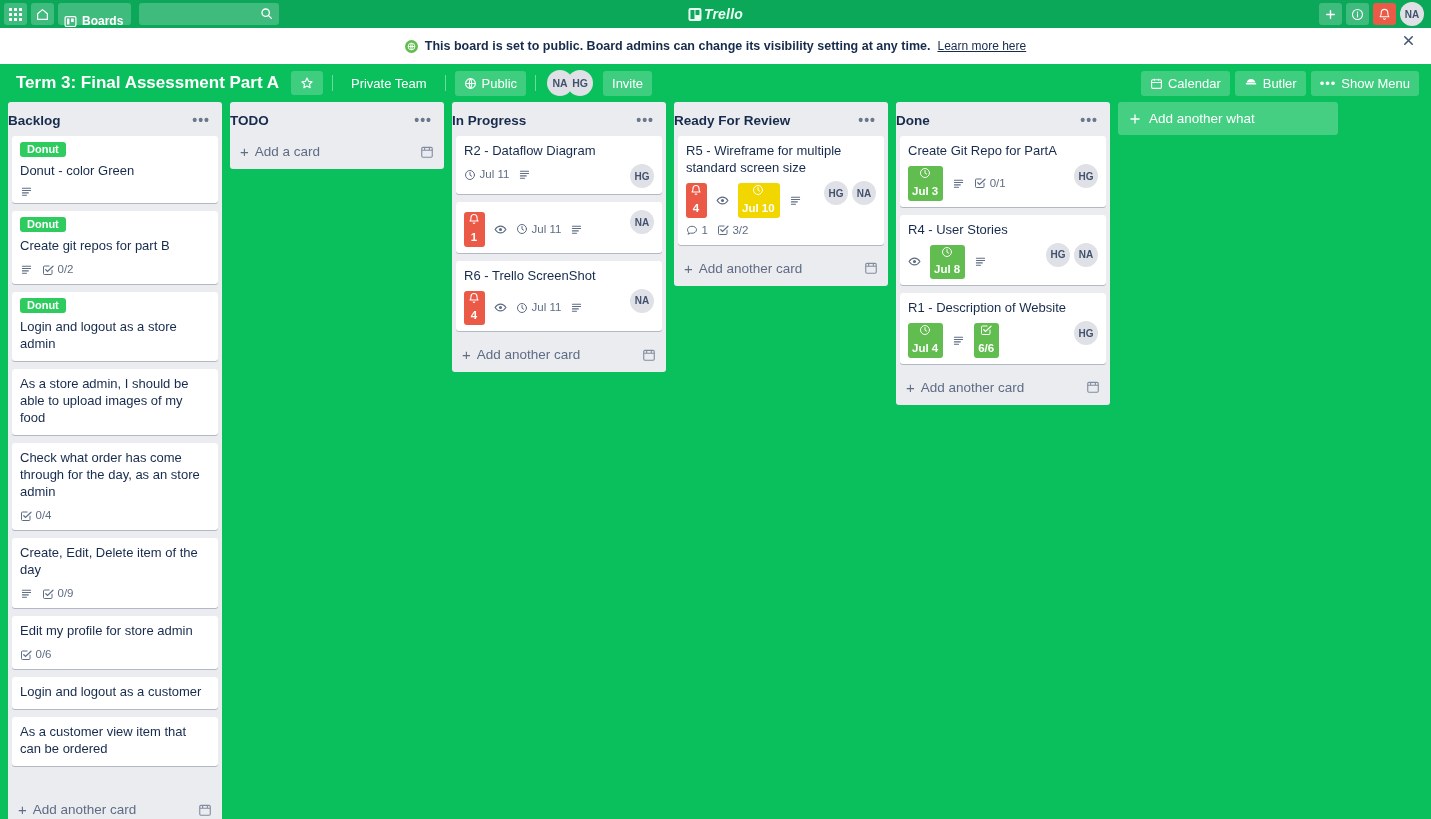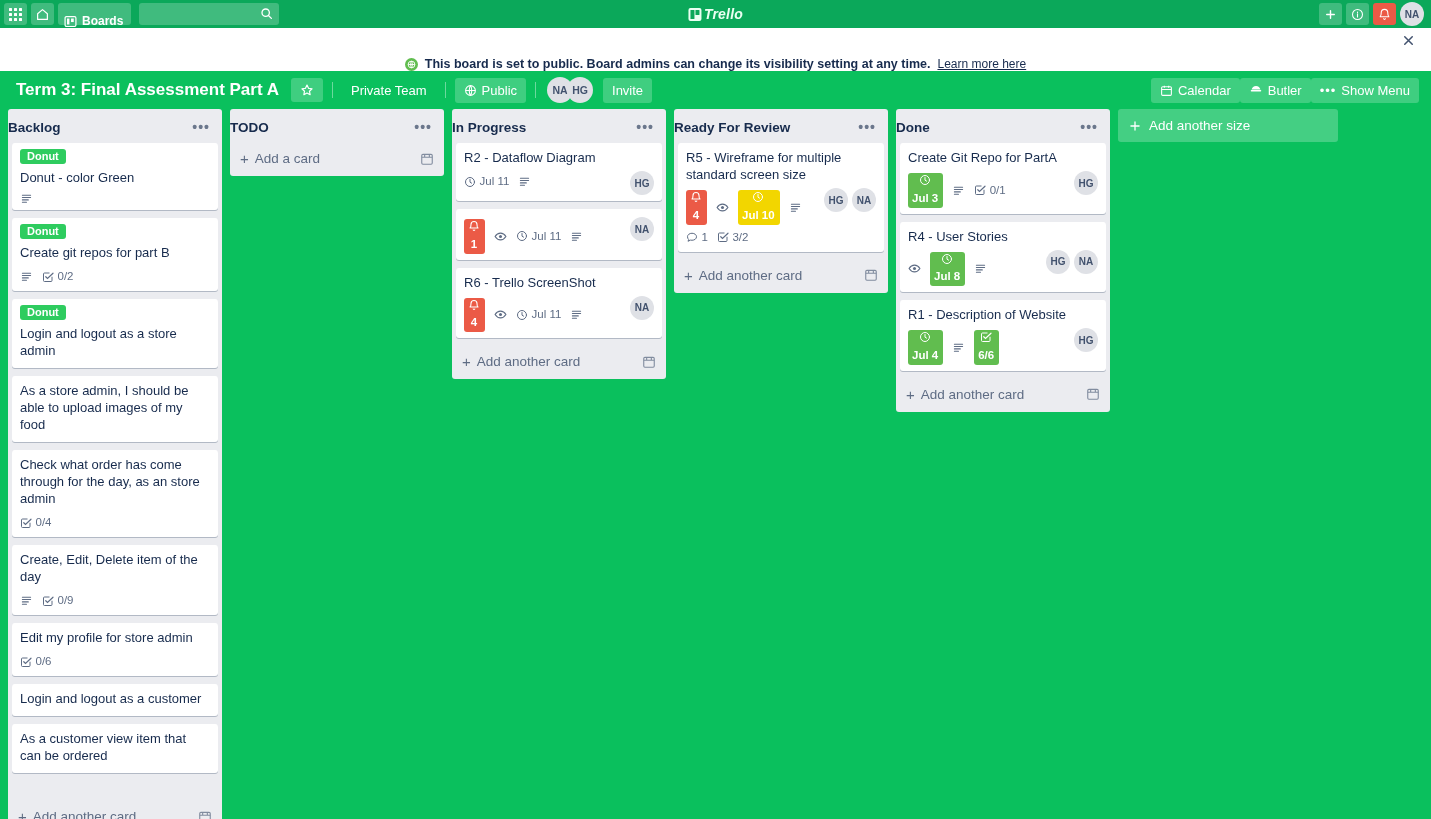--- a/index.html
+++ b/index.html
@@ -62,22 +62,22 @@
   .avatar-nav {
     width: 24px; height: 24px; border-radius: 50%;
     background: #dfe1e6; color: #42526e;
     font-size: 10px; font-weight: bold;
     display: flex; align-items: center; justify-content: center;
     cursor: pointer;
   }
 
   
   .banner {
-    height: 43px; width: 100%; background: #fff;
-    display: flex; align-items: flex-end; justify-content: center;
+    height: 36px; width: 100%; background: #fff;
+    display: flex; align-items: center; justify-content: center;
     position: relative; font-size: 12.5px; color: #172b4d; font-weight: bold;
     gap: 7px;
   }
   .banner .globe {
     width: 13px; height: 13px; border-radius: 50%;
     background: #61bd4f; color: #fff; font-size: 9px;
     display: flex; align-items: center; justify-content: center;
   }
   .banner a { color: #172b4d; font-weight: normal; text-decoration: underline; font-size: 12px; cursor: pointer; }
   .banner-close {
@@ -108,21 +108,21 @@
   .star { font-size: 15px; }
   .member-group { display: flex; align-items: center; margin: 0 6px 0 2px; }
   .member-group .av {
     width: 26px; height: 26px; border-radius: 50%;
     background: #dfe1e6; color: #42526e;
     font-size: 10.5px; font-weight: bold;
     display: flex; align-items: center; justify-content: center;
     border: 2px solid transparent; cursor: pointer;
   }
   .member-group .av + .av { margin-left: -6px; }
-  .boardhdr-right { margin-left: auto; display: flex; align-items: center; padding-right: 4px; }
+  .boardhdr-right { margin-left: auto; display: flex; align-items: center; gap: 5px; padding-right: 4px; }
 
   
   .board {
     display: flex; align-items: flex-start;
     padding: 0 8px; gap: 8px;
     height: calc(819px - 28px - 28px - 38px);
     overflow: hidden;
   }
   .list {
     width: 214px; flex: 0 0 214px;
@@ -834,15 +834,15 @@
           </svg>
         </span>
       </div>
     </div>
     <div class="addlist">
       <span>
         <svg viewBox="0 0 24 24" width="14" height="14" stroke="currentColor" stroke-width="2.2" stroke-linecap="round">
           <path d="M12 5v14M5 12h14"></path>
         </svg>
       </span>
-      <span>Add another size</span>
+      <span>Add another what</span>
     </div>
   </div>
 
 </body></html>

